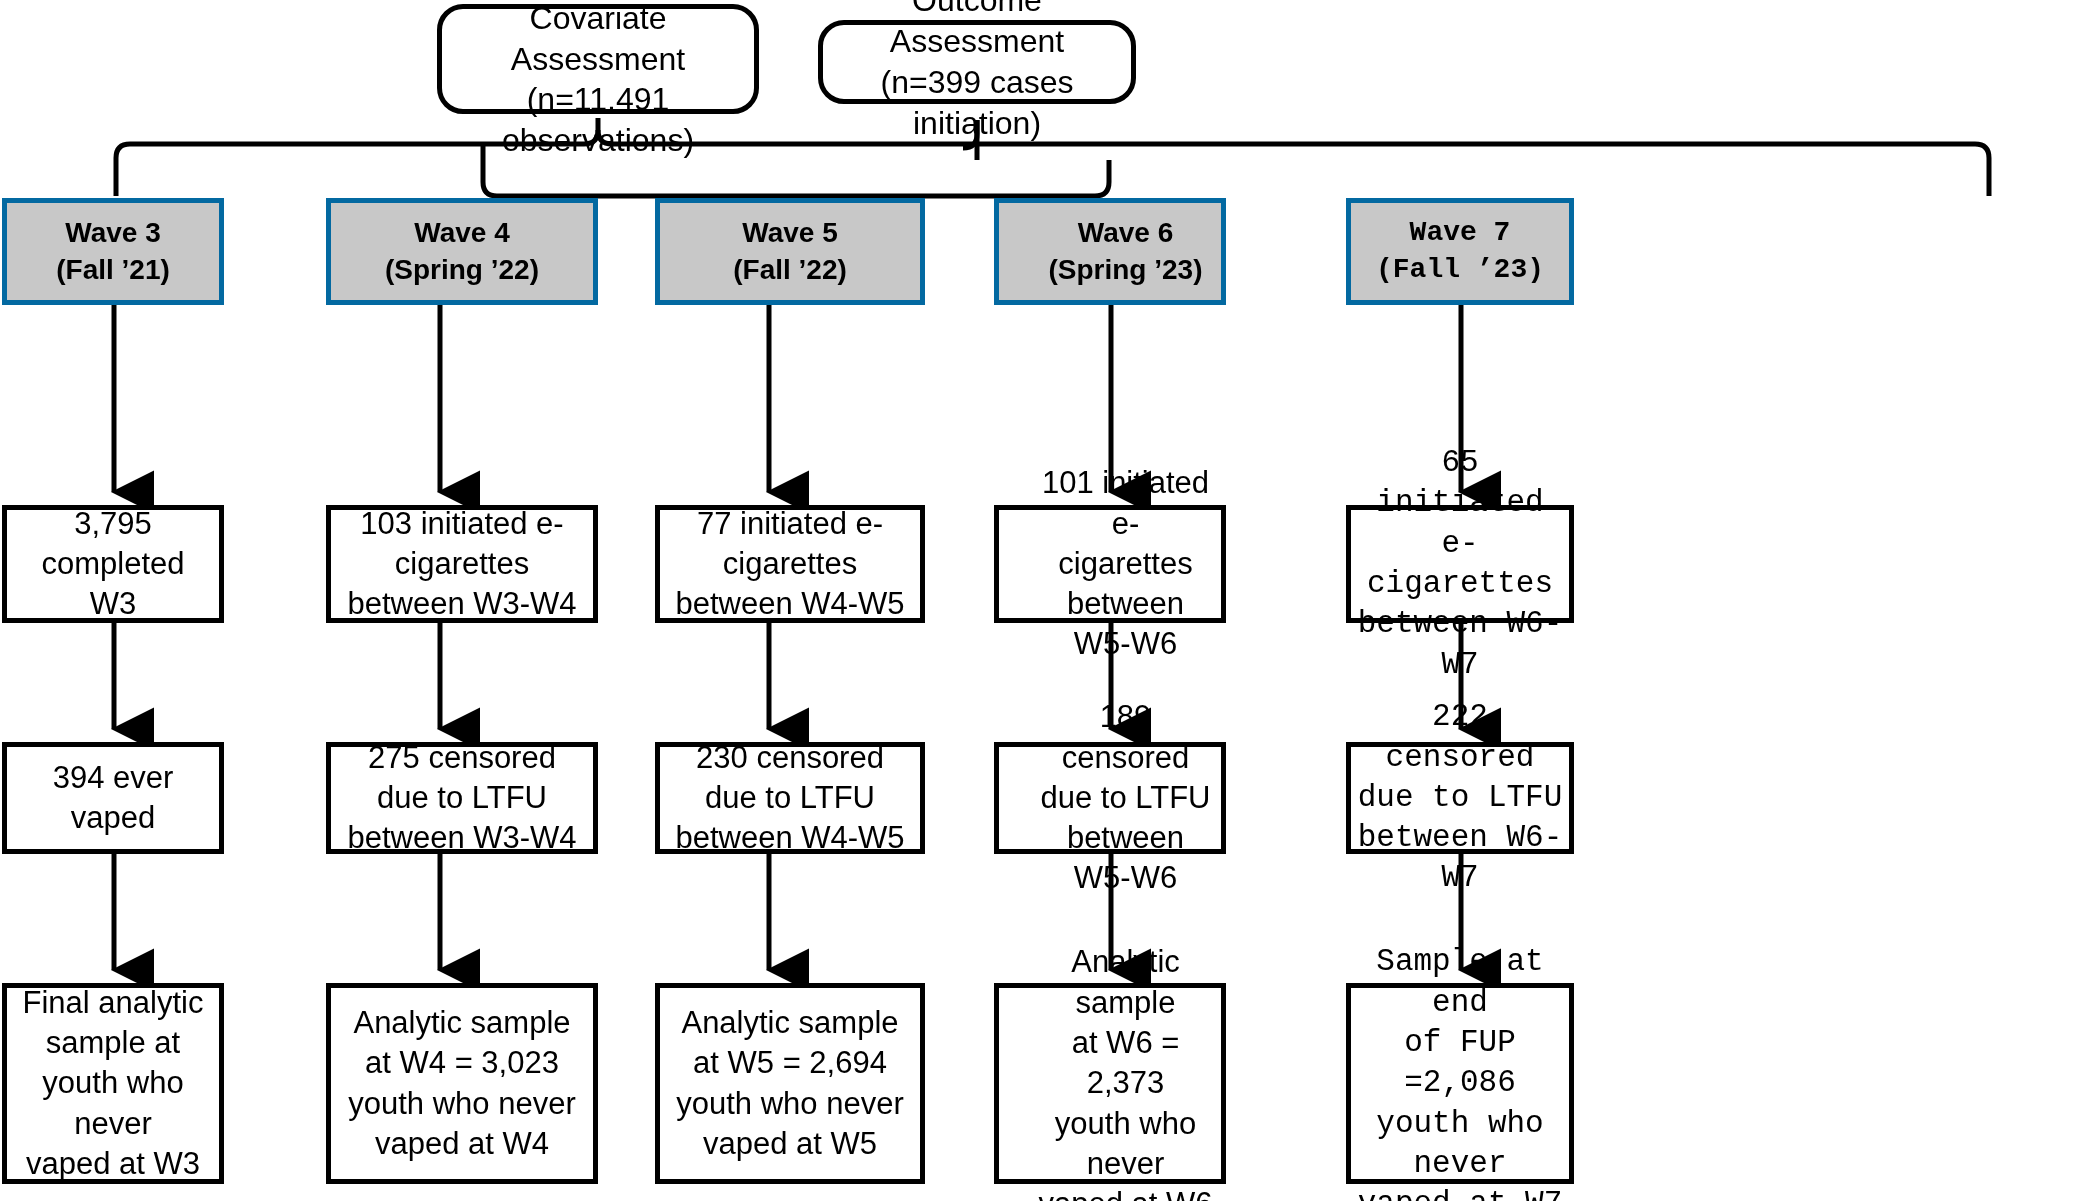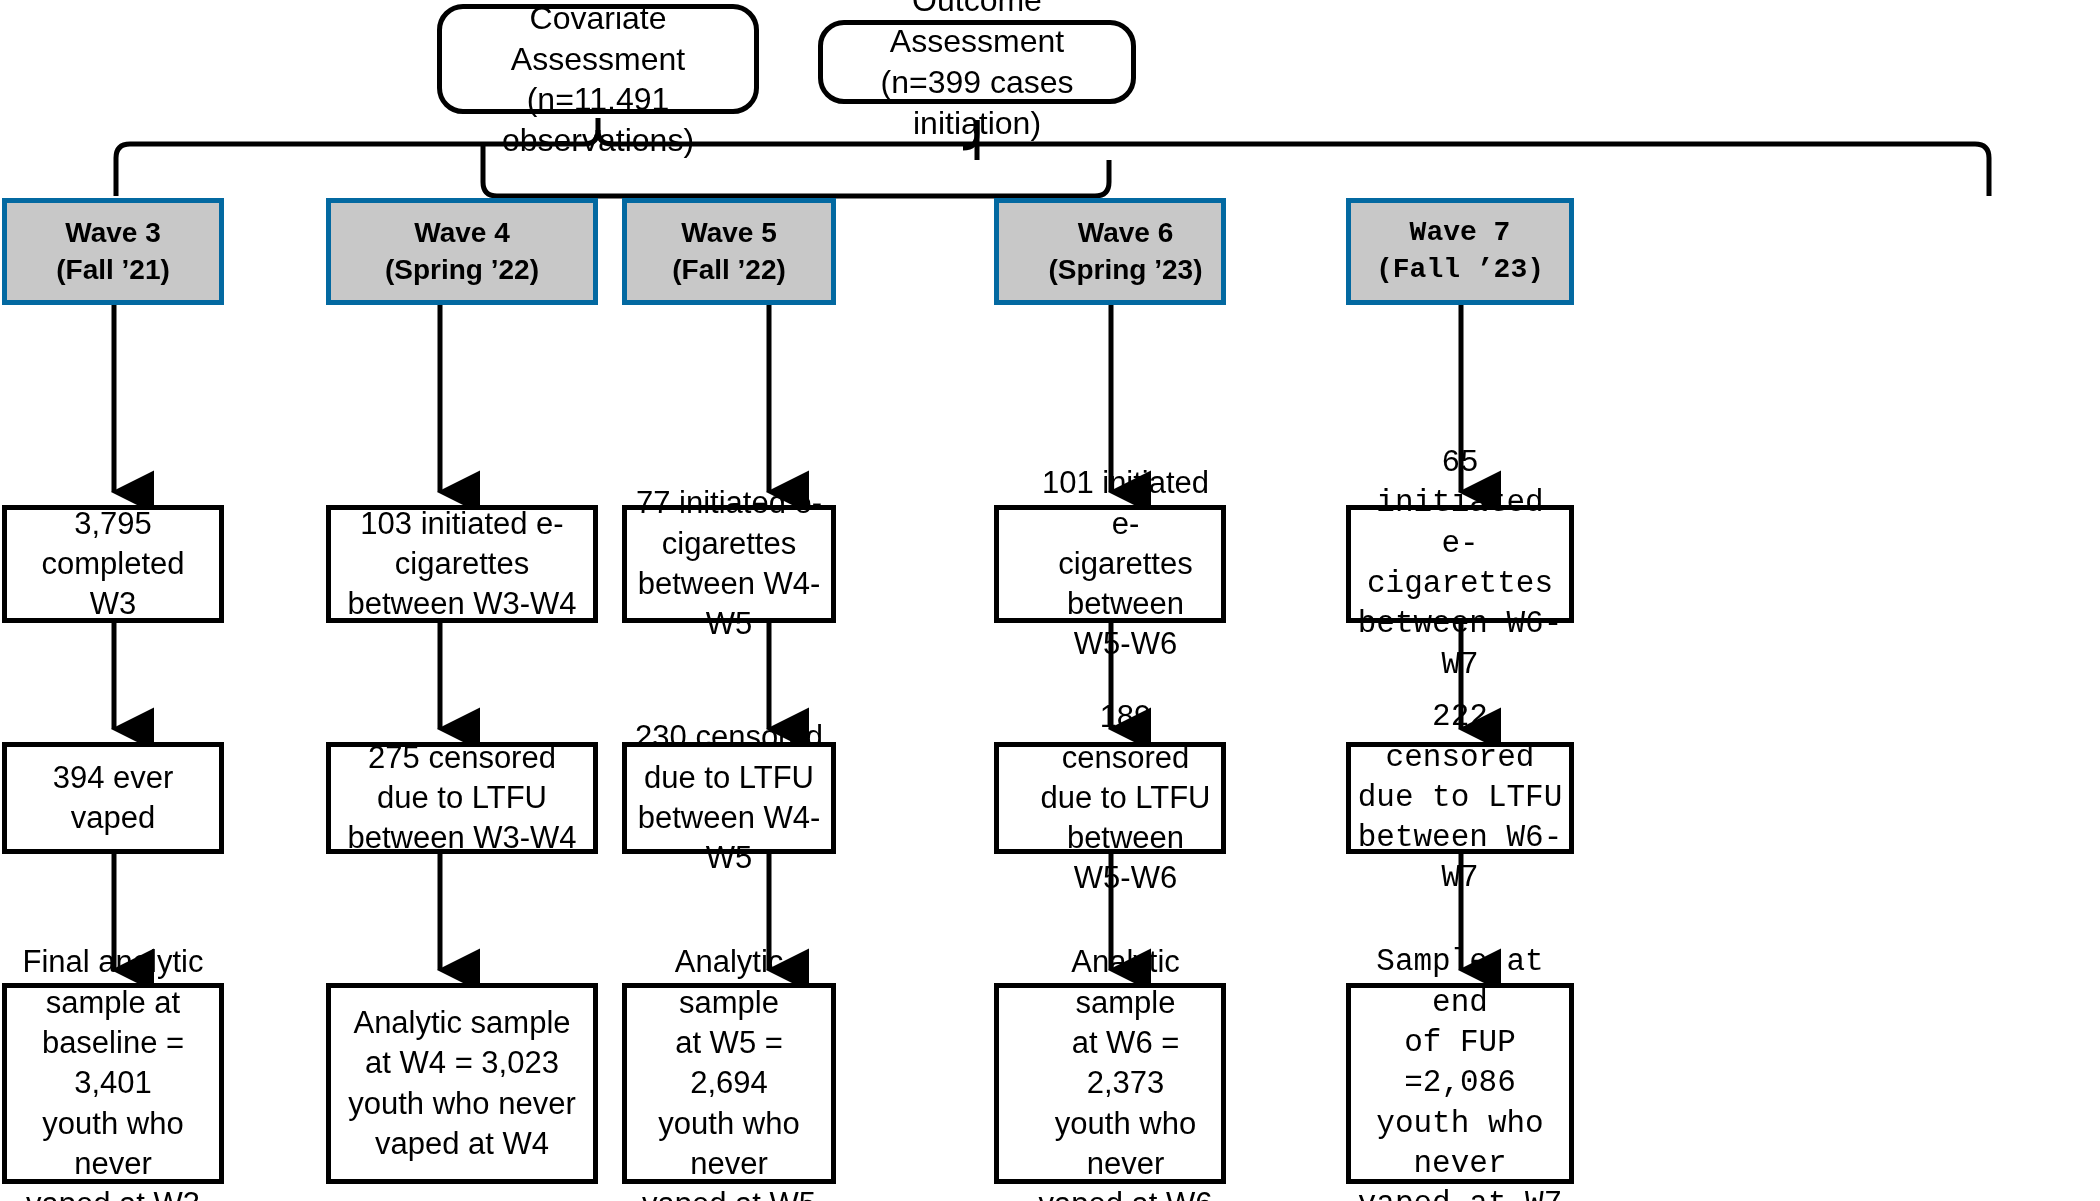--- a/index.html
+++ b/index.html
@@ -92,21 +92,21 @@
   }
   .cell-box .cb-text { padding: 0 6px; width: 100%; }
 
   .row1 { top: 505px; height: 118px; }
   .row2 { top: 742px; height: 112px; }
   .row3 { top: 983px; height: 201px; }
 
   
   #wave-header-0, .c0 { left: 2px;    width: 222px; }
   #wave-header-1, .c1 { left: 326px;  width: 272px; }
-  #wave-header-2, .c2 { left: 622px;  width: 214px; }
+  #wave-header-2, .c2 { left: 655px;  width: 270px; }
   #wave-header-3, .c3 { left: 994px;  width: 232px; padding-left: 31px; }
   #wave-header-4, .c4 { left: 1346px; width: 228px; font-family: Liberation Mono, monospace; }
 
   #wave-header-0 { top: 198px; }
   #wave-header-1 { top: 198px; }
   #wave-header-2 { top: 198px; }
   #wave-header-3 { top: 198px; }
   #wave-header-4 { top: 198px; }
 </style>
 </head>
@@ -266,21 +266,20 @@
       <div>222 censored</div>
       <div>due to LTFU</div>
       <div>between W6-W7</div>
     </div>
   </div>
 
   <div class="cell-box row3 c0">
     <div class="cb-text">
       <div>Final analytic</div>
       <div>sample at</div>
-      <div>baseline = 3,401</div>
       <div>youth who never</div>
       <div>vaped at W3</div>
     </div>
   </div>
   <div class="cell-box row3 c1">
     <div class="cb-text">
       <div>Analytic sample</div>
       <div>at W4 = 3,023</div>
       <div>youth who never</div>
       <div>vaped at W4</div>

